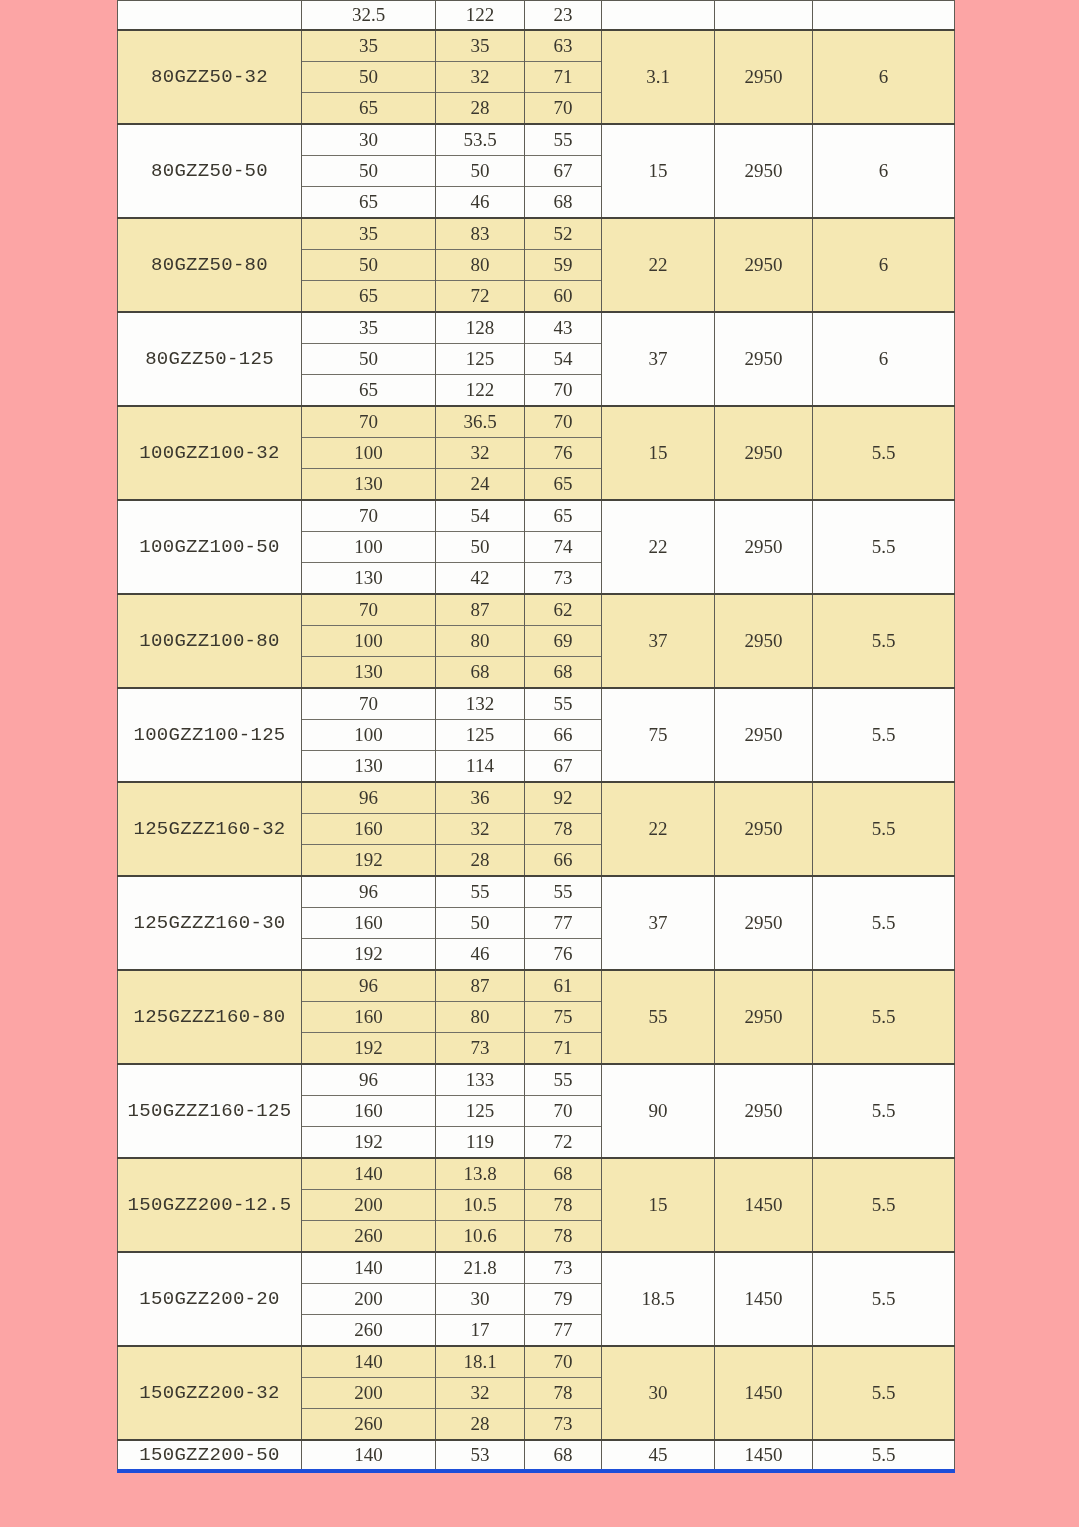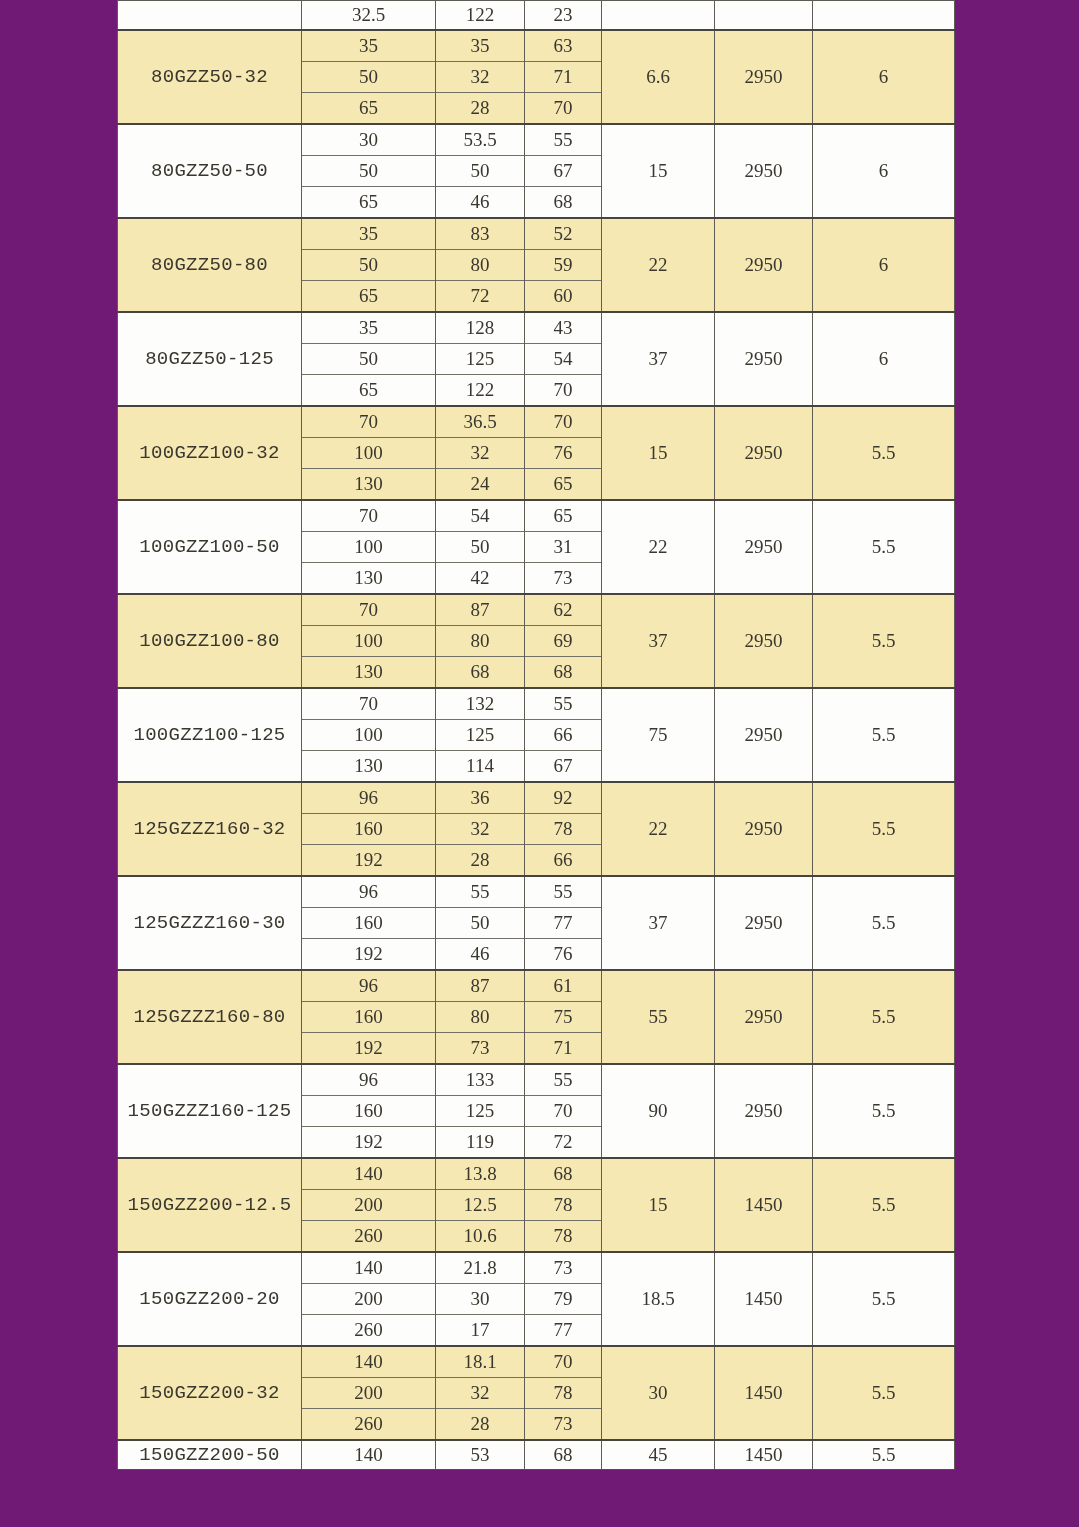--- a/index.html
+++ b/index.html
@@ -10,21 +10,21 @@
     width: 1079px;
     height: 1527px;
     background: #f7f6f3;
     font-family: "Liberation Serif", "DejaVu Serif", serif;
     position: relative;
     overflow: hidden;
   }
   .page {
     position: absolute;
     inset: 0;
-    background: #701a75;
+    background: #fca5a5;
   }
   table.pump-table {
     border-collapse: collapse;
     table-layout: fixed;
     position: absolute;
     left: 117px;
     top: 0;
     width: 837px;
     color: #3a372e;
     font-size: 19px;
@@ -38,21 +38,21 @@
     border-left: 1px solid #5f5d55;
     border-right: 1px solid #5f5d55;
     overflow: hidden;
     white-space: nowrap;
   }
   tr.hl td { background: #f5e8b3; }
   tr.partial td { height: 28px; }
   tr.top-partial td { border-top: 1px solid #5c5a52; }
   tr.block-start td { border-top: 2px solid #46443c; }
   tr.sub td { border-top: 1px solid #716f66; }
-  tr.bottom-row td { border-bottom: 1px solid #1d4ed8; }
+  tr.bottom-row td { border-bottom: 4px solid #1d4ed8; }
   td.col-model { border-left: 2px solid #56544c; letter-spacing: 0.3px; font-family: Liberation Mono, monospace; }
   td.col-npsh { border-right: 2px solid #56544c; }
 </style>
 </head>
 <body>
 
 <div class="page">
   <table class="pump-table">
     <colgroup>
       <col style="width:184px">
@@ -71,21 +71,21 @@
           <td>23</td>
           <td></td>
           <td></td>
           <td class="col-npsh"></td>
         </tr>
         <tr class="block-start hl">
           <td rowspan="3" class="col-model">80GZZ50-32</td>
           <td>35</td>
           <td>35</td>
           <td>63</td>
-          <td rowspan="3">6.6</td>
+          <td rowspan="3">3.1</td>
           <td rowspan="3">2950</td>
           <td rowspan="3" class="col-npsh">6</td>
         </tr>
         <tr class="sub hl">
           <td>50</td>
           <td>32</td>
           <td>71</td>
         </tr>
         <tr class="sub hl">
           <td>65</td>
@@ -173,21 +173,21 @@
           <td>70</td>
           <td>54</td>
           <td>65</td>
           <td rowspan="3">22</td>
           <td rowspan="3">2950</td>
           <td rowspan="3" class="col-npsh">5.5</td>
         </tr>
         <tr class="sub">
           <td>100</td>
           <td>50</td>
-          <td>31</td>
+          <td>74</td>
         </tr>
         <tr class="sub">
           <td>130</td>
           <td>42</td>
           <td>73</td>
         </tr>
         <tr class="block-start hl">
           <td rowspan="3" class="col-model">100GZZ100-80</td>
           <td>70</td>
           <td>87</td>
@@ -305,21 +305,21 @@
           <td rowspan="3" class="col-model">150GZZ200-12.5</td>
           <td>140</td>
           <td>13.8</td>
           <td>68</td>
           <td rowspan="3">15</td>
           <td rowspan="3">1450</td>
           <td rowspan="3" class="col-npsh">5.5</td>
         </tr>
         <tr class="sub hl">
           <td>200</td>
-          <td>12.5</td>
+          <td>10.5</td>
           <td>78</td>
         </tr>
         <tr class="sub hl">
           <td>260</td>
           <td>10.6</td>
           <td>78</td>
         </tr>
         <tr class="block-start">
           <td rowspan="3" class="col-model">150GZZ200-20</td>
           <td>140</td>

